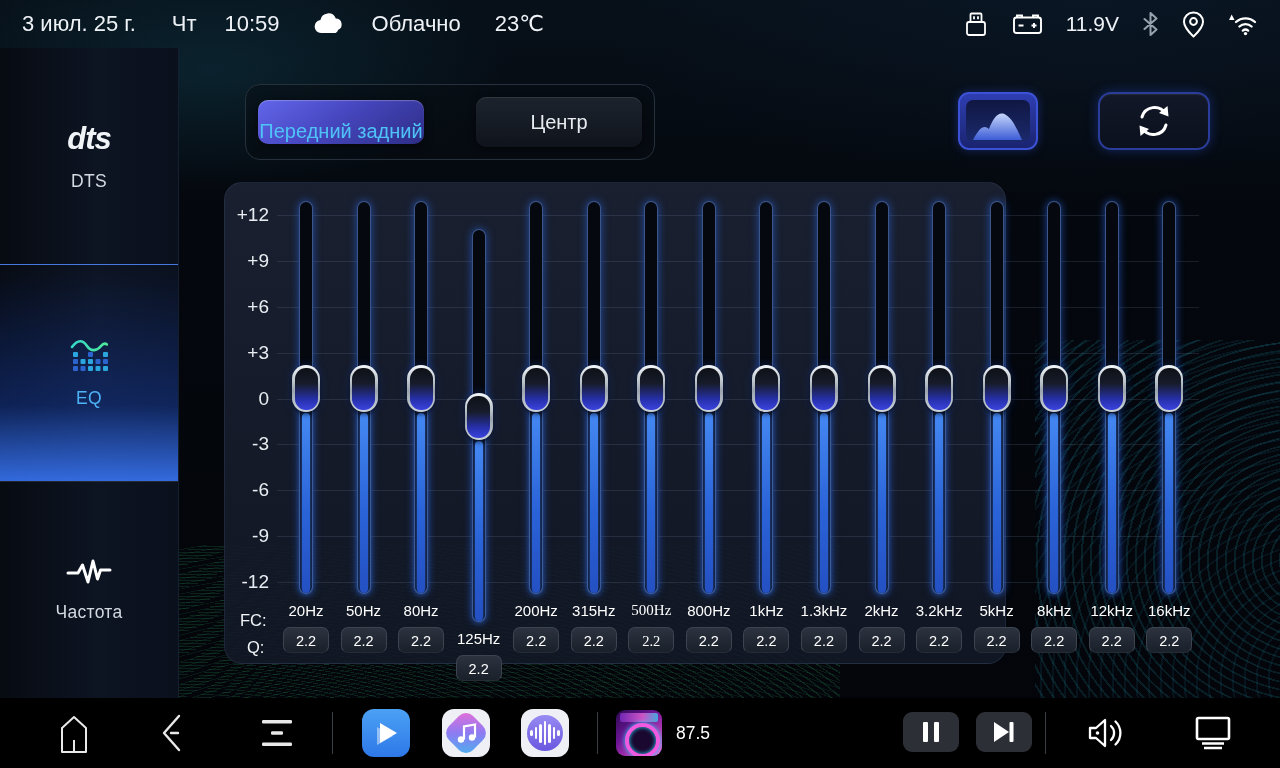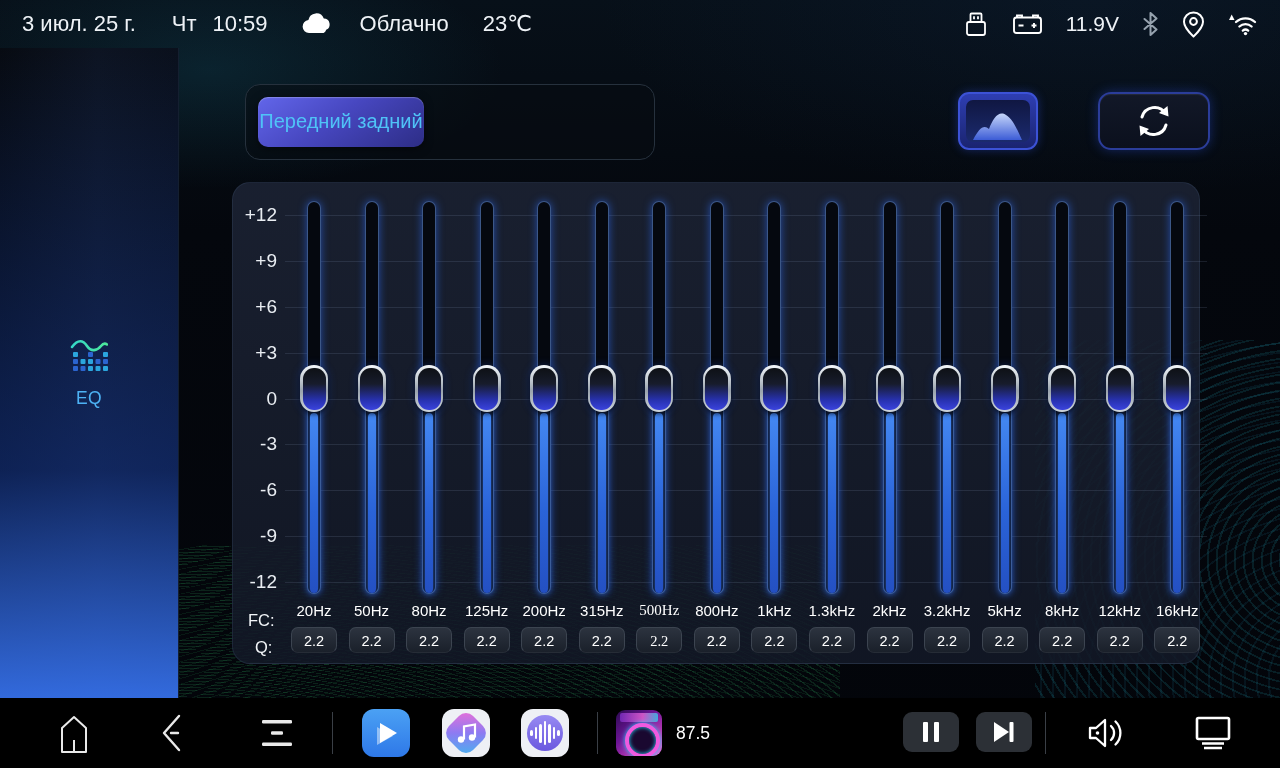--- a/index.html
+++ b/index.html
@@ -41,41 +41,41 @@
   .side-item + .side-item{border-top:1px solid rgba(255,255,255,.10);}
   .side-item .lbl{font-size:17.5px;color:#d4dae1;letter-spacing:.3px;}
   .side-item.active{background:linear-gradient(180deg, rgba(10,30,85,0) 0%, rgba(24,68,185,.40) 65%, rgba(58,122,255,.85) 100%);}
   .side-item.active .lbl{color:#4db2f5;}
   .dts-logo{font-size:31px;font-weight:800;font-style:italic;letter-spacing:-1px;color:#f1f4f7;}
   
   .tabs-wrap{position:absolute;left:245px;top:84px;width:410px;height:76px;z-index:2;
     background:rgba(8,12,18,.55);border:1px solid #26313d;border-radius:15px;
     display:flex;align-items:center;justify-content:space-between;padding:0 12px;box-sizing:border-box;}
   .tab{width:166px;border-radius:10px;text-align:center;cursor:default;}
-  .tab.selected{height:50px;display:flex;align-items:center;justify-content:center;
+  .tab.selected{height:44px;display:flex;align-items:flex-end;justify-content:center;
     background:linear-gradient(145deg,#6266ea 0%,#4747c0 45%,#2d2d86 100%);
     box-shadow:0 2px 8px rgba(0,0,0,.5), inset 0 1px 1px rgba(255,255,255,.25);
     color:#4fc3f7;font-size:20px;line-height:1.18;}
   .tab.plain{height:50px;display:flex;align-items:center;justify-content:center;
     background:linear-gradient(180deg,#1d232d 0%,#0f141c 100%);
     box-shadow:inset 0 1px 1px rgba(255,255,255,.10), 0 2px 6px rgba(0,0,0,.5);
     color:#e8ecf0;font-size:20px;}
   
   .curve-btn{position:absolute;left:958px;top:92px;width:80px;height:58px;border-radius:11px;z-index:2;
     background:linear-gradient(180deg,#2e3eb2 0%,#1a2470 100%);
     border:2px solid #3c52d6;box-shadow:0 0 10px rgba(40,70,200,.45);
     display:flex;align-items:center;justify-content:center;box-sizing:border-box;}
   .curve-btn .well{width:64px;height:42px;border-radius:7px;background:linear-gradient(180deg,#10173e,#1a2style 360%);
     background:linear-gradient(180deg,#101742,#1b2a6e);display:flex;align-items:flex-end;justify-content:center;overflow:hidden;}
   .reset-btn{position:absolute;left:1098px;top:92px;width:112px;height:58px;border-radius:13px;z-index:2;
     background:linear-gradient(180deg,#121828 0%,#0b101d 100%);
     border:2px solid #2b3d9a;box-shadow:0 0 12px rgba(40,80,220,.40), inset 0 1px 1px rgba(255,255,255,.08);
     display:flex;align-items:center;justify-content:center;box-sizing:border-box;}
   
-  .eq-panel{position:absolute;left:232px;top:182px;width:968px;height:482px;border-radius:18px;z-index:1;
+  .eq-panel{position:absolute;left:224px;top:182px;width:782px;height:482px;border-radius:18px;z-index:1;
     background:linear-gradient(180deg, rgba(27,34,50,.93) 0%, rgba(19,25,39,.88) 100%);
     border:1px solid rgba(75,95,130,.22);box-sizing:border-box;}
   .gridline{position:absolute;left:52px;width:922px;height:1px;background:rgba(145,165,200,.15);}
   .scale-label{position:absolute;left:0;width:44px;text-align:right;font-size:19px;color:#e9edf2;}
   .fc-label,.q-label{position:absolute;font-size:16.5px;color:#f2f5f8;}
   .fc-label{left:15px;top:610px - 0px;top:428px;}
   .q-label{left:22px;top:455px;}
   .band{position:absolute;top:0;width:58px;height:482px;}
   .track{position:absolute;left:50%;transform:translateX(-50%);top:18px;width:14px;height:393px;
     background:#05080f;border:1px solid rgba(115,165,255,.5);border-radius:8px;
@@ -123,21 +123,21 @@
 
 <div class="screen">
 
   <div class="bg-art bg-green-waves"></div>
   <div class="bg-art bg-teal-waves"></div>
   <div class="bg-art bg-yellow-streak"></div>
   <div class="bg-art bg-red-streaks"></div>
 
   <div class="topbar">
     <span class="t" style="margin-right:36px">3 июл. 25 г.</span>
-    <span class="t" style="margin-right:16px">Чт</span>
+    <span class="t" style="margin-right:28px">Чт</span>
     <span class="t" style="margin-right:32px">10:59</span>
     <span style="margin-right:26px;display:flex">
       <svg width="34" height="26" viewBox="0 0 34 26">
           <path fill="#ffffff" d="M9 22 a6.5 6.5 0 0 1 -0.6 -12.96 A8 8 0 0 1 23.8 7.6 a5.8 5.8 0 0 1 2.4 11.1 a6 6 0 0 1 -2.6 3.3 z"></path>
         </svg>
     </span>
     <span class="t" style="margin-right:34px">Облачно</span>
     <span class="t">23℃</span>
     <span class="spacer"></span>
     <span class="status-icons">
@@ -173,20 +173,24 @@
           <path d="M8 9 a14 14 0 0 1 19 0" stroke="#fff" stroke-width="2.3" stroke-linecap="round"></path>
           <path d="M11.4 13.5 a9 9 0 0 1 12.2 0" stroke="#fff" stroke-width="2.3" stroke-linecap="round"></path>
           <path d="M14.8 17.6 a4.4 4.4 0 0 1 5.4 0" stroke="#fff" stroke-width="2.3" stroke-linecap="round"></path>
           <circle cx="17.5" cy="20.6" r="1.7" fill="#fff"></circle>
         </svg>
       </span>
     </span>
   </div>
 
   <div class="sidebar">
+    <div class="side-item">
+      <span class="dts-logo">dts</span>
+      <span class="lbl">DTS</span>
+    </div>
     <div class="side-item active">
       <span style="display:flex">
         <svg width="38" height="36" viewBox="0 0 38 36">
           <defs>
               <linearGradient id="wg" x1="0" y1="0" x2="1" y2="0">
             <stop offset="0" stop-color="#35d8c8"></stop>
                 <stop offset="1" stop-color="#4de89a"></stop>
               </linearGradient>
             </defs>
           <g fill="#2ba6de">
@@ -202,25 +206,36 @@
               <rect x="25.5" y="28" width="5" height="5" rx="1"></rect>
             <rect x="33" y="14" width="5" height="5" rx="1"></rect>
               <rect x="33" y="21" width="5" height="5" rx="1" fill="#2b64cf"></rect>
               <rect x="33" y="28" width="5" height="5" rx="1"></rect>
           </g>
           <path d="M2 9 C8 1 13 2 17 8 C21 14 27 13 31 8 C33 5.5 35 5 37 6.5" stroke="url(#wg)" stroke-width="2.6" fill="none" stroke-linecap="round"></path>
         </svg>
       </span>
       <span class="lbl">EQ</span>
     </div>
+    <div class="side-item">
+      <span style="display:flex">
+        <svg width="46" height="30" viewBox="0 0 46 30" fill="none" stroke="#fff" stroke-width="3" stroke-linejoin="round" stroke-linecap="round">
+          <path d="M2 15 H12 L16.5 7 L22 24 L27 3 L31.5 21 L34.5 12 H44"></path>
+        </svg>
+      </span>
+      <span class="lbl">Частота</span>
+    </div>
   </div>
 
   <div class="tabs-wrap">
     <div class="tab selected">
       <span>Передний задний</span>
+    </div>
+    <div class="tab plain">
+      <span>Центр</span>
     </div>
   </div>
 
   <div class="curve-btn">
     <div class="well">
       <svg width="56" height="36" viewBox="0 0 56 36">
         <defs>
             <linearGradient id="mg" x1="0" y1="0" x2="0" y2="1">
           <stop offset="0" stop-color="#c6d6fa"></stop>
               <stop offset="1" stop-color="#3c5cd6"></stop>
@@ -286,21 +301,21 @@
         <div class="band" style="left: 167.1px;">
       <div class="track">
         <div class="fill"></div>
       </div>
       <div class="thumb">
             <div class="thumb-inner"></div>
           </div>
       <div class="freq">80Hz</div>
       <div class="qchip">2.2</div>
     </div>
-        <div class="band" style="left: 224.65px;">
+        <div class="band" style="left: 224.65px; margin-top: 28px;">
       <div class="track">
         <div class="fill"></div>
       </div>
       <div class="thumb">
             <div class="thumb-inner"></div>
           </div>
       <div class="freq">125Hz</div>
       <div class="qchip">2.2</div>
     </div>
         <div class="band" style="left: 282.2px;">

